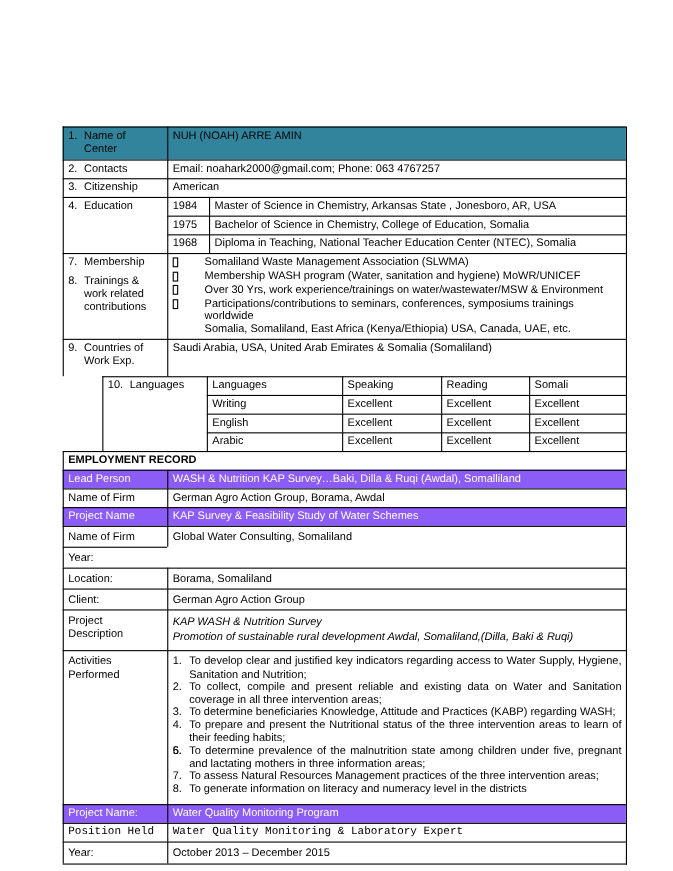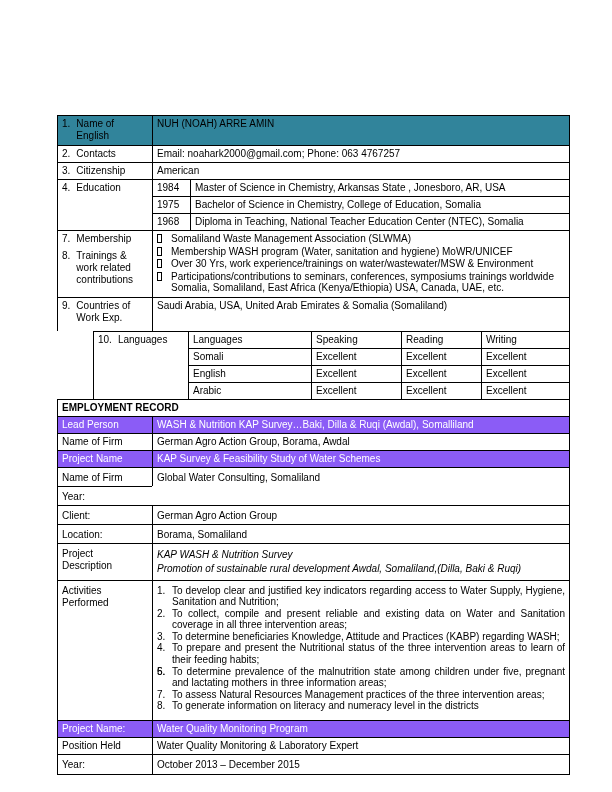--- a/index.html
+++ b/index.html
@@ -22,21 +22,21 @@
   }
   .row { display: grid; grid-template-columns: 95px 1fr; }
   .cell {
     border-left: 1px solid #000;
     border-top: 1px solid #000;
     padding: 2px 4px;
     overflow: hidden;
   }
   
   .h30 { min-height: 30px; } .h15 { min-height: 15px; } .h16 { min-height: 16px; }
-  .h17 { min-height: 17px; } .h19 { min-height: 19px; } .h20 { min-height: 20px; }
+  .h17 { min-height: 17px; font-family: Liberation Mono, monospace; } .h19 { min-height: 19px; } .h20 { min-height: 20px; }
   .h34 { min-height: 34px; } .h37 { min-height: 37px; } .h59 { min-height: 59px; }
   .h140 { min-height: 140px; }
   .tall .cell { padding-top: 4px; }
 
   
   .teal .cell { background: #8b5cf6; color: #ffffff; }
   .teal-dark .cell { background: #31849B; color: #000000; }
 
   
   .label { display: flex; gap: 6px; }
@@ -52,39 +52,39 @@
   .r-lang { grid-template-columns: 95px 123px 90px 80px 1fr; grid-auto-rows: minmax(15px, auto); padding-left: 36px; }
   .r-lang .lang-label { grid-column: 1; grid-row: 1 / 5; }
 
   
   .full { grid-template-columns: 1fr; }
   .bold { font-weight: bold; }
   .italic { font-style: italic; }
   .desc-line { line-height: 14px; }
 
   
-  .mem { display: flex; gap: 9px; line-height: 11.5px; margin-bottom: 1px; }
+  .mem { display: flex; gap: 24px; line-height: 11.5px; margin-bottom: 1px; }
   .tofu { flex: 0 0 auto; width: 5px; height: 9px; border: 1px solid #000; margin-top: 1px; }
 
   
   .acts { padding-top: 1px; }
   .act { position: relative; padding-left: 15px; text-align: justify; line-height: 11.6px; }
   .act .n { position: absolute; left: 0; top: 0; }
 </style>
 </head>
 <body>
 
 <div class="page">
   <div class="cv-table">
 
     <div class="row teal-dark h30">
       <div class="cell label">
         <span class="num">1.</span>
         <span class="ltext">Name of
-English</span>
+Center</span>
       </div>
       <div class="cell">NUH (NOAH) ARRE AMIN</div>
     </div>
 
     <div class="row h15">
       <div class="cell label">
         <span class="num">2.</span>
         <span class="ltext">Contacts</span>
       </div>
       <div class="cell">Email: noahark2000@gmail.com; Phone: 063 4767257</div>
@@ -155,23 +155,23 @@
     </div>
 
     <div class="row r-lang">
       <div class="cell label lang-label">
         <span class="num">10.</span>
         <span class="ltext">Languages</span>
       </div>
       <div class="cell">Languages</div>
       <div class="cell">Speaking</div>
       <div class="cell">Reading</div>
+      <div class="cell">Somali</div>
+
       <div class="cell">Writing</div>
-
-      <div class="cell">Somali</div>
       <div class="cell">Excellent</div>
       <div class="cell">Excellent</div>
       <div class="cell">Excellent</div>
 
       <div class="cell">English</div>
       <div class="cell">Excellent</div>
       <div class="cell">Excellent</div>
       <div class="cell">Excellent</div>
 
       <div class="cell">Arabic</div>
@@ -202,27 +202,27 @@
     <div class="row h19 tall">
       <div class="cell">Name of Firm</div>
       <div class="cell">Global Water Consulting, Somaliland</div>
     </div>
 
     <div class="row h19 tall">
       <div class="cell">Year:</div>
     </div>
 
     <div class="row h19 tall">
+      <div class="cell">Location:</div>
+      <div class="cell">Borama, Somaliland</div>
+    </div>
+
+    <div class="row h19 tall">
       <div class="cell">Client:</div>
       <div class="cell">German Agro Action Group</div>
-    </div>
-
-    <div class="row h19 tall">
-      <div class="cell">Location:</div>
-      <div class="cell">Borama, Somaliland</div>
     </div>
 
     <div class="row h37 tall">
       <div class="cell ltext">Project
 Description</div>
       <div class="cell italic">
         <div class="desc-line">KAP WASH &amp; Nutrition Survey</div>
         <div class="desc-line">Promotion of sustainable rural development Awdal, Somaliland,(Dilla, Baki &amp; Ruqi)</div>
       </div>
     </div>

